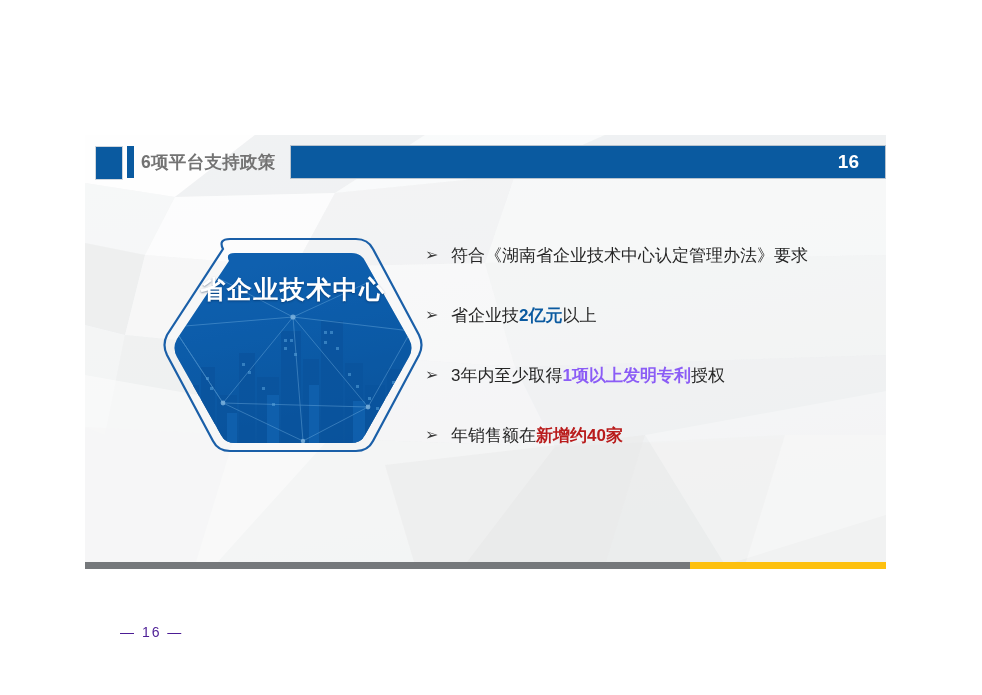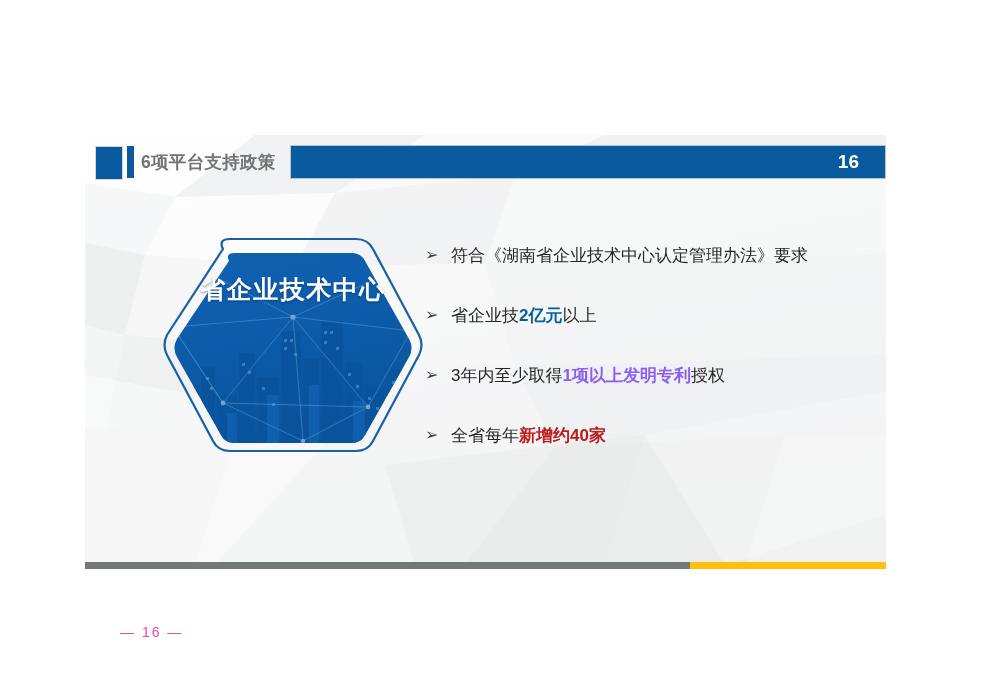--- a/index.html
+++ b/index.html
@@ -188,21 +188,21 @@
     height: 100%;
     background: #fdc00f;
   }
 
   
   #footer {
     position: absolute;
     left: 120px;
     top: 624px;
     font-size: 14px;
-    color: #ec4899;
+    color: #4c1d95;
     letter-spacing: 2px;
     font-family: "Liberation Sans", sans-serif;
   }
 </style>
 </head>
 <body>
 
 <div id="page">
 
   <div id="slide">
@@ -347,21 +347,21 @@
         <div class="bullet">
           <span class="bullet-marker">➢</span>
           <span class="bullet-text"><span>省企业技</span><span class="hl-blue" style="color: rgb(10, 90, 160); margin-top: 44px;">2亿元</span><span>以上</span></span>
         </div>
         <div class="bullet">
           <span class="bullet-marker">➢</span>
           <span class="bullet-text"><span>3年内至少取得</span><span class="hl-blue" style="color: #8b5cf6;">1项以上发明专利</span><span>授权</span></span>
         </div>
         <div class="bullet">
           <span class="bullet-marker">➢</span>
-          <span class="bullet-text"><span>全省每年</span><span class="hl-blue" style="color: #b91c1c;">新增约40家</span></span>
+          <span class="bullet-text"><span>年销售额在</span><span class="hl-blue" style="color: #b91c1c;">新增约40家</span></span>
         </div>
       </div>
   </div>
 
   <div id="header">
     <div id="header-bluebar" style="background: rgb(10, 90, 160);"></div>
     <div id="header-square" style="background: rgb(10, 90, 160);"></div>
     <div id="header-tick" style="background: rgb(10, 90, 160);"></div>
     <div id="header-title" style="color: #737373;">6项平台支持政策</div>
     <div id="header-pagenum">16</div>

